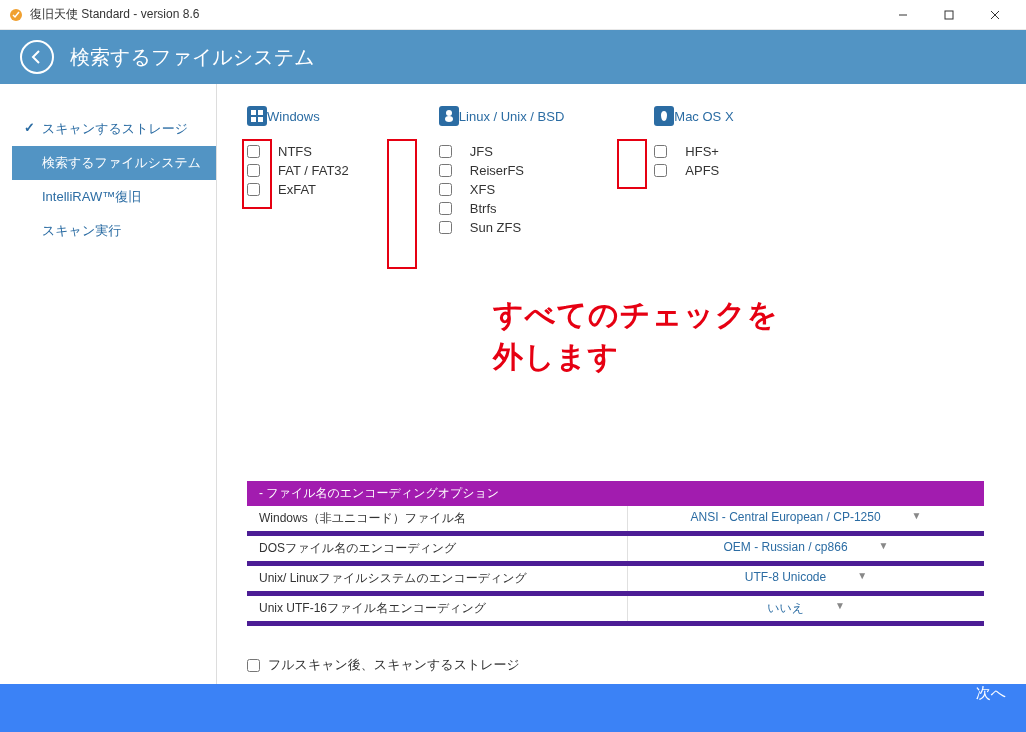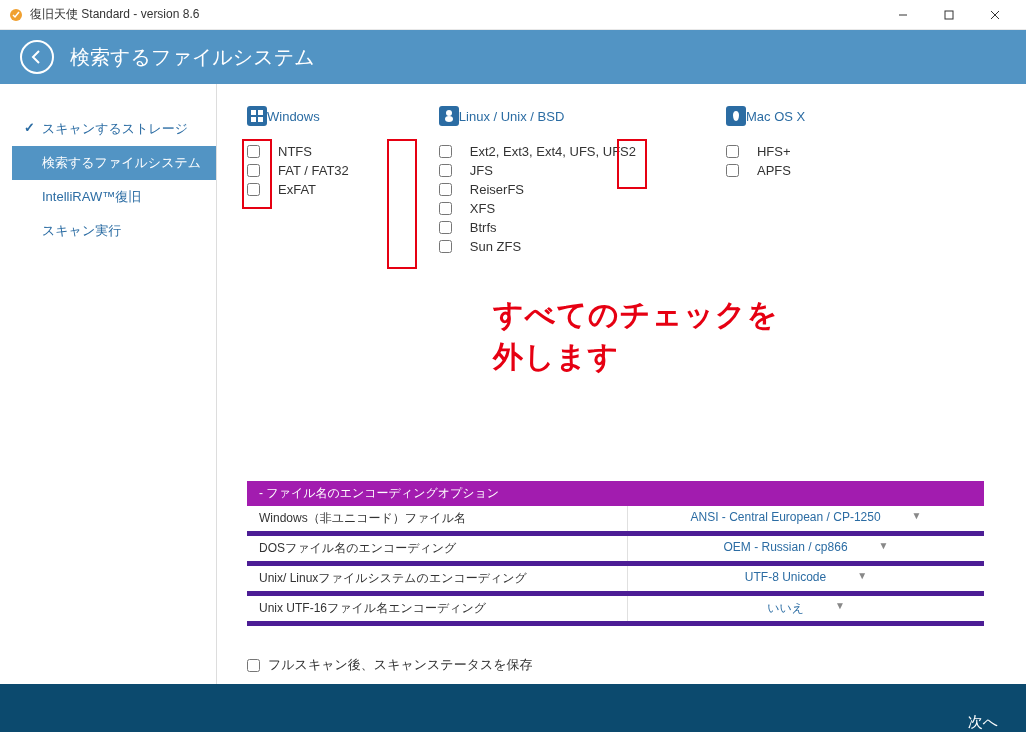--- a/index.html
+++ b/index.html
@@ -30,21 +30,21 @@
 .red-box { position: absolute; border: 2px solid #e60012; pointer-events: none; }
 .annotation { position: absolute; color: #e60012; font-size: 30px; font-weight: bold; line-height: 1.4; letter-spacing: 1px; pointer-events: none; }
 .encoding-section { margin-top: auto; }
 .encoding-header { background: #a21caf; color: #fff; font-size: 12px; padding: 4px 12px; }
 .encoding-row { display: flex; border-bottom: 5px solid #4c1d95; font-size: 12px; }
 .encoding-label { width: 380px; padding: 4px 12px; color: #333; }
 .encoding-value { flex: 1; padding: 4px 4px; color: #2b6ca3; display: flex; justify-content: center; cursor: pointer; border-left: 1px solid #e0e0e0; gap: 31px; }
 .encoding-value .arrow { color: #888; font-size: 10px; }
 .fullscan-row { margin-top: 30px; display: flex; align-items: center; gap: 8px; font-size: 13px; color: #333; }
 .fullscan-row input { cursor: pointer; }
-.footer { height: 48px; background: #0c4a6e; display: flex; align-items: flex-end; justify-content: flex-end; padding: 0 28px; }
+.footer { height: 48px; background: #3b82f6; display: flex; align-items: flex-start; justify-content: flex-end; padding: 0 20px; }
 .next-btn { color: #fff; font-size: 15px; cursor: pointer; }
 </style>
 </head>
 <body>
 
 <div class="titlebar">
   <span class="app-icon">
     <svg viewBox="0 0 16 16">
         <circle cx="8" cy="8" r="6" fill="#f0a030"></circle>
         <path d="M5 8 L7 10 L11 5" stroke="#fff" stroke-width="1.5" fill="none"></path>
@@ -124,24 +124,20 @@
               <svg viewBox="0 0 14 14">
                 <circle cx="7" cy="4" r="3" fill="#fff"></circle>
                 <ellipse cx="7" cy="10" rx="4" ry="3" fill="#fff"></ellipse>
               </svg>
             </span>
           <span>Linux / Unix / BSD</span>
         </div>
         <div class="fs-items">
           <div class="fs-item">
               <input type="checkbox" style="">
-              <span>Ext2, Ext3, Ext4, UFS, UFS2</span>
-            </div>
-          <div class="fs-item">
-              <input type="checkbox" style="">
               <span>JFS</span>
             </div>
           <div class="fs-item">
               <input type="checkbox" style="">
               <span>ReiserFS</span>
             </div>
           <div class="fs-item">
               <input type="checkbox" style="">
               <span>XFS</span>
             </div>
@@ -214,20 +210,20 @@
         <div class="encoding-label">Unix UTF-16ファイル名エンコーディング</div>
         <div class="encoding-value">
             <span>いいえ</span>
             <span class="arrow">▼</span>
           </div>
       </div>
     </div>
 
     <div class="fullscan-row">
       <input type="checkbox" style="">
-      <span>フルスキャン後、スキャンステータスを保存</span>
+      <span>フルスキャン後、スキャンするストレージ</span>
     </div>
   </div>
 </div>
 
 <div class="footer">
   <div class="next-btn">次へ</div>
 </div>
 
 </body></html>

